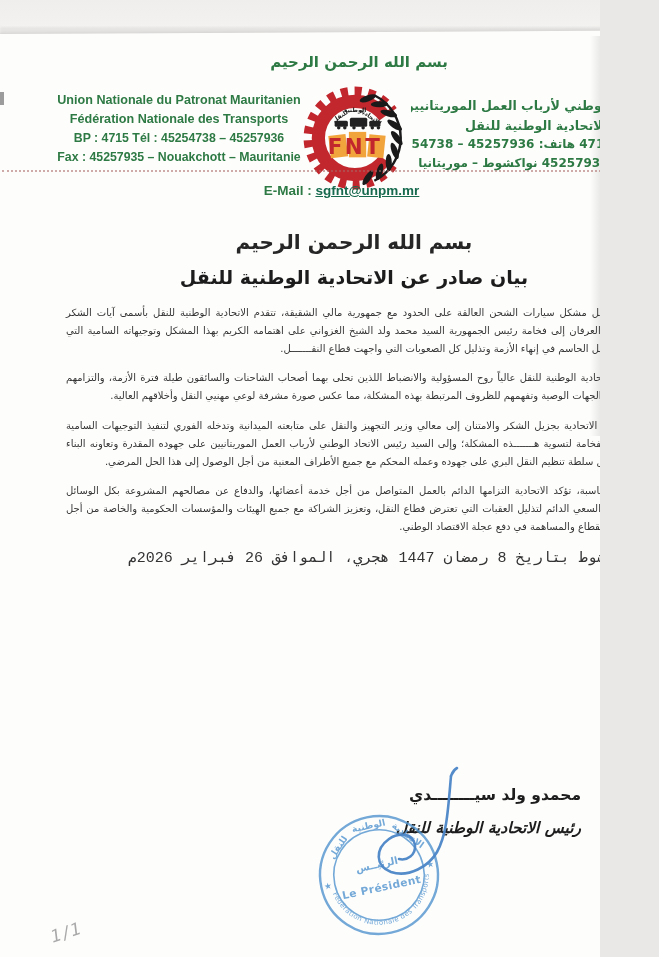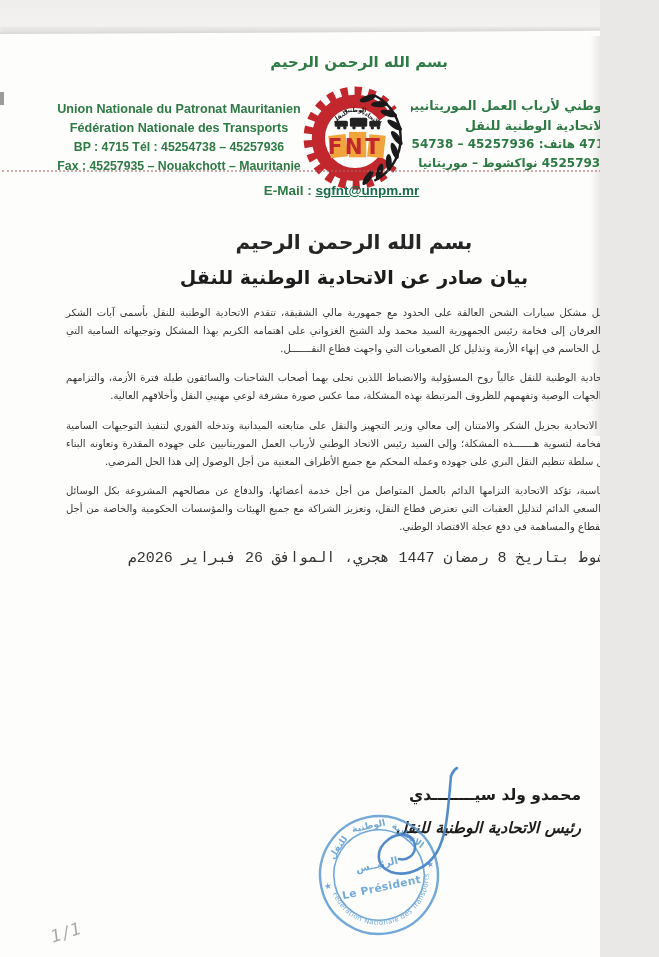--- a/index.html
+++ b/index.html
@@ -11,21 +11,21 @@
   .scan-streak{position:absolute;top:27px;left:0;width:659px;height:9px;
                background:#e1e0de;opacity:.7;filter:blur(1px);}
   .paper{position:absolute;top:34px;left:-6px;width:672px;height:940px;
          background:#fdfdfc;transform:rotate(-0.3deg);transform-origin:top left;
          box-shadow:0 1px 5px rgba(0,0,0,.18);}
   .edge-shadow{position:absolute;top:36px;right:0;width:10px;height:400px;
                background:linear-gradient(270deg,rgba(0,0,0,.08),rgba(0,0,0,0));}
   .edge-mark{position:absolute;left:0;top:92px;width:4px;height:13px;background:#3c3c3c;opacity:.5;}
   .basmala-top{position:absolute;top:53px;left:229px;width:260px;text-align:center;
                font-weight:bold;font-size:15px;color:#2e7a44;direction:rtl;}
-  .hdr-fr{position:absolute;top:100px;left:50px;width:258px;text-align:center;
+  .hdr-fr{position:absolute;top:91px;left:50px;width:258px;text-align:center;
           color:#2e7a44;font-family:"Liberation Sans",sans-serif;font-size:12.3px;line-height:1.52;}
   .hdr-fr .b{font-weight:bold;font-size:12.6px;}
   .hdr-fr .n{font-weight:600;}
   .hdr-ar{position:absolute;top:96px;left:418px;width:236px;text-align:center;direction:rtl;
           color:#2e7a44;font-size:12px;line-height:1.55;white-space:nowrap;}
   .hdr-ar .b{font-weight:bold;font-size:12.6px;}
   .hdr-ar .n{font-weight:600;}
   .logo{position:absolute;top:82px;left:299px;width:112px;height:112px;}
   .dotline{position:absolute;top:170px;left:2px;width:655px;height:0;
            border-top:2.5px dotted rgba(168,104,100,.55);}

